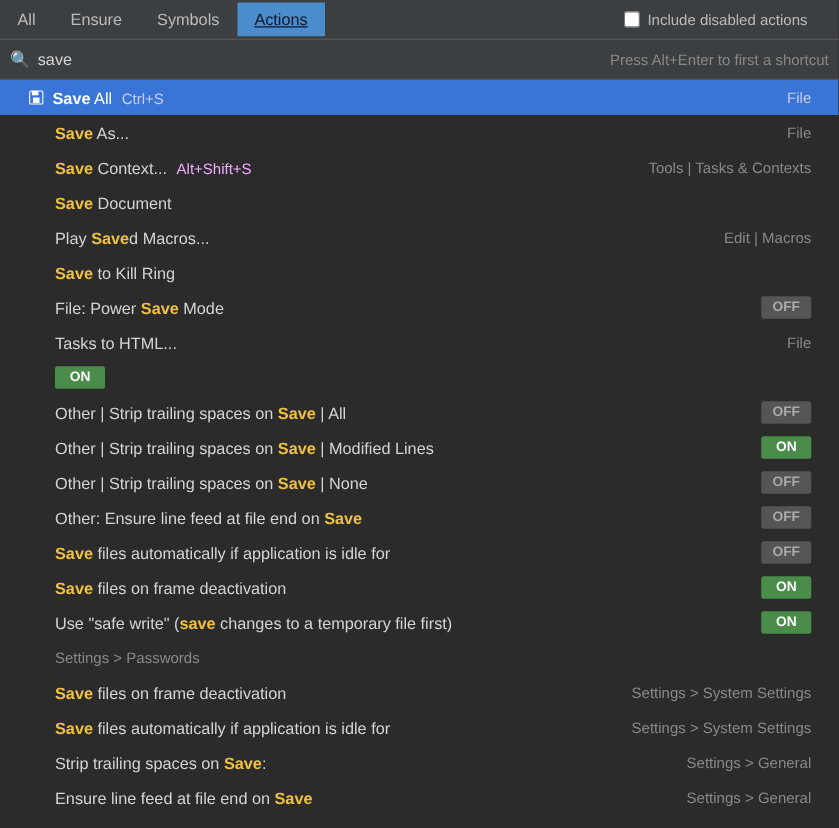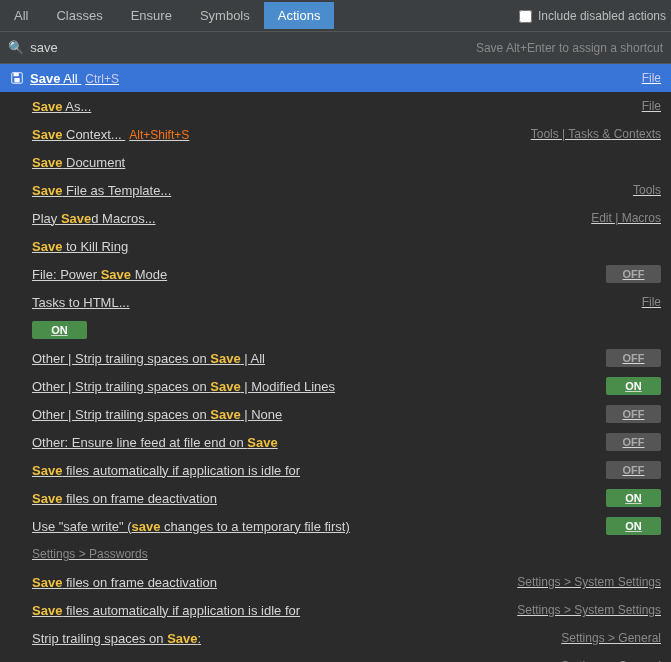--- a/index.html
+++ b/index.html
@@ -24,28 +24,29 @@
     .tab {
       padding: 6px 14px;
       cursor: pointer;
       color: #bbb;
       font-size: 13px;
       border: none;
       background: transparent;
     }
     .tab.active {
       background: #4a8ccc;
-      color: #ffffff;
+      color: #0f172a;
+      text-decoration: underline;
     }
     .checkbox-area {
       margin-left: auto;
       display: flex;
-      align-items: flex-end;
+      align-items: center;
       gap: 6px;
-      padding-right: 5px;
+      padding-right: 25px;
       color: #bbb;
       font-size: 12px;
     }
     .checkbox-area input { cursor: pointer; }
 
     
     .search-row {
       display: flex;
       align-items: center;
       background: #3c3f41;
@@ -73,52 +74,51 @@
 
     
     .results-list {
       overflow-y: auto;
       height: calc(662px - 64px);
     }
     .result-item {
       display: flex;
       align-items: center;
       height: 28px;
-      padding: 0 10px;
+      padding: 0 22px;
       cursor: pointer;
       border-bottom: none;
-      text-decoration: underline;
     }
     .result-item.selected { background: #3875d7; color: #fff; }
     .result-item.selected .category { color: #cce; }
     .item-label {
       flex: 1;
       white-space: nowrap;
       overflow: hidden;
       text-overflow: ellipsis;
     }
     .item-label .shortcut {
-      color: #f97316;
+      color: #f0abfc;
       font-size: 12px;
       margin-left: 4px;
     }
     .result-item.selected .item-label .shortcut { color: #cce; }
 
     .category {
       color: #888;
       font-size: 12px;
       white-space: nowrap;
     }
 
     
     .toggle {
       display: inline-flex;
       align-items: center;
       justify-content: center;
-      width: 55px;
+      width: 40px;
       height: 18px;
       border-radius: 2px;
       font-size: 11px;
       font-weight: bold;
       flex-shrink: 0;
     }
     .toggle.on {
       background: #4a8c4a;
       color: #fff;
     }
@@ -138,34 +138,33 @@
 
     
     .match { color: #f0c040; font-weight: bold; }
     .result-item.selected .match { color: #fff; font-weight: bold; }
   </style>
 </head>
 <body>
 
 <div class="top-tabs">
   <button class="tab">All</button>
-  <button class="tab">Classes</button>
   <button class="tab">Ensure</button>
   <button class="tab">Symbols</button>
   <button class="tab active">Actions</button>
   <div class="checkbox-area">
     <input type="checkbox" style="">
     <span>Include disabled actions</span>
   </div>
 </div>
 
 <div class="search-row">
   <span class="search-icon-wrap">🔍</span>
   <input class="search-input" type="text" value="save" style="">
-  <span class="shortcut-hint">Save Alt+Enter to assign a shortcut</span>
+  <span class="shortcut-hint">Press Alt+Enter to first a shortcut</span>
 </div>
 
 <div class="results-list" id="results-container">
 <div class="result-item selected">
       <svg class="floppy-icon" viewBox="0 0 16 16" fill="#fff">
       <rect x="2" y="2" width="12" height="12" rx="1" fill="none" stroke="#fff" stroke-width="1"></rect>
       <rect x="4" y="2" width="6" height="4" fill="#fff"></rect>
       <rect x="5" y="8" width="6" height="5" fill="#fff"></rect>
     </svg>
       <span class="item-label"><span class="match">Save</span> All <span class="shortcut">Ctrl+S</span></span>
@@ -180,25 +179,20 @@
       <span style="width:16px;margin-right:6px;flex-shrink:0"></span>
       <span class="item-label"><span class="match">Save</span> Context... <span class="shortcut">Alt+Shift+S</span></span>
       <span class="category">Tools | Tasks &amp; Contexts</span>
     </div>
     <div class="result-item">
       <span style="width:16px;margin-right:6px;flex-shrink:0"></span>
       <span class="item-label"><span class="match">Save</span> Document</span>
     </div>
     <div class="result-item">
       <span style="width:16px;margin-right:6px;flex-shrink:0"></span>
-      <span class="item-label"><span class="match">Save</span> File as Template...</span>
-      <span class="category">Tools</span>
-    </div>
-    <div class="result-item">
-      <span style="width:16px;margin-right:6px;flex-shrink:0"></span>
       <span class="item-label">Play <span class="match">Save</span>d Macros...</span>
       <span class="category">Edit | Macros</span>
     </div>
     <div class="result-item">
       <span style="width:16px;margin-right:6px;flex-shrink:0"></span>
       <span class="item-label"><span class="match">Save</span> to Kill Ring</span>
     </div>
     <div class="result-item">
       <span style="width:16px;margin-right:6px;flex-shrink:0"></span>
       <span class="item-label">File: Power <span class="match">Save</span> Mode</span>

